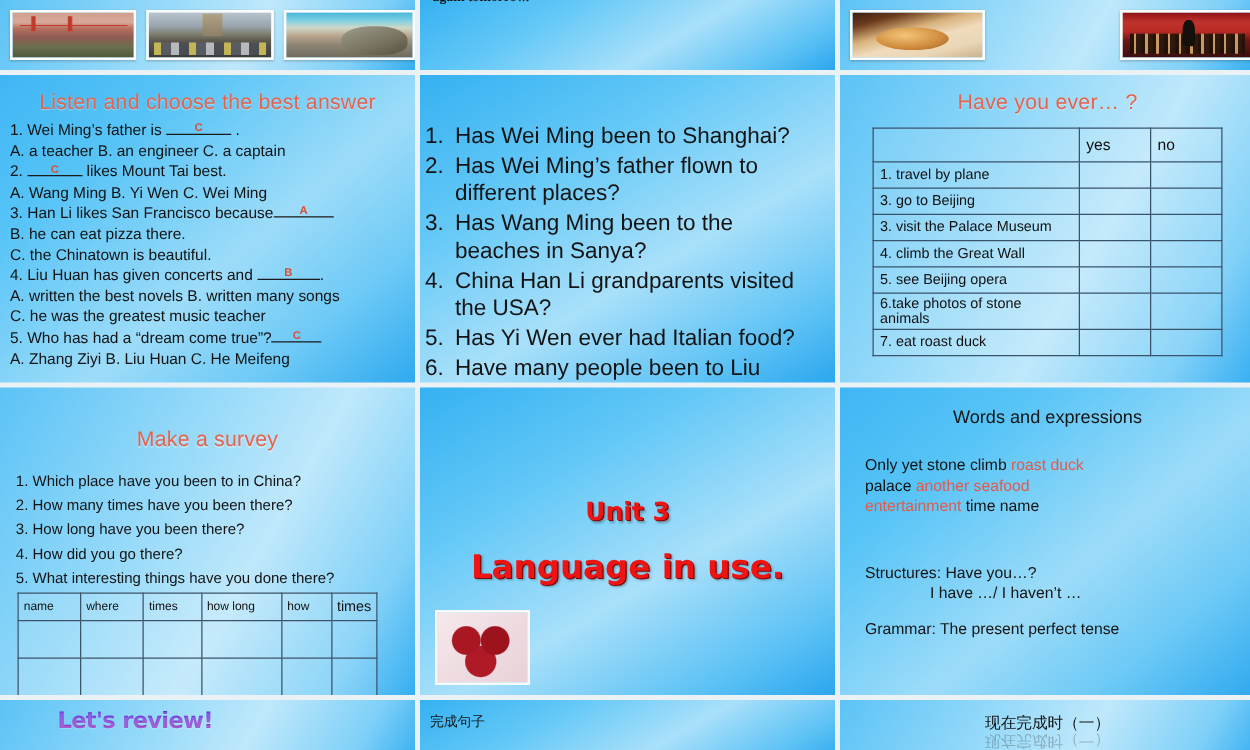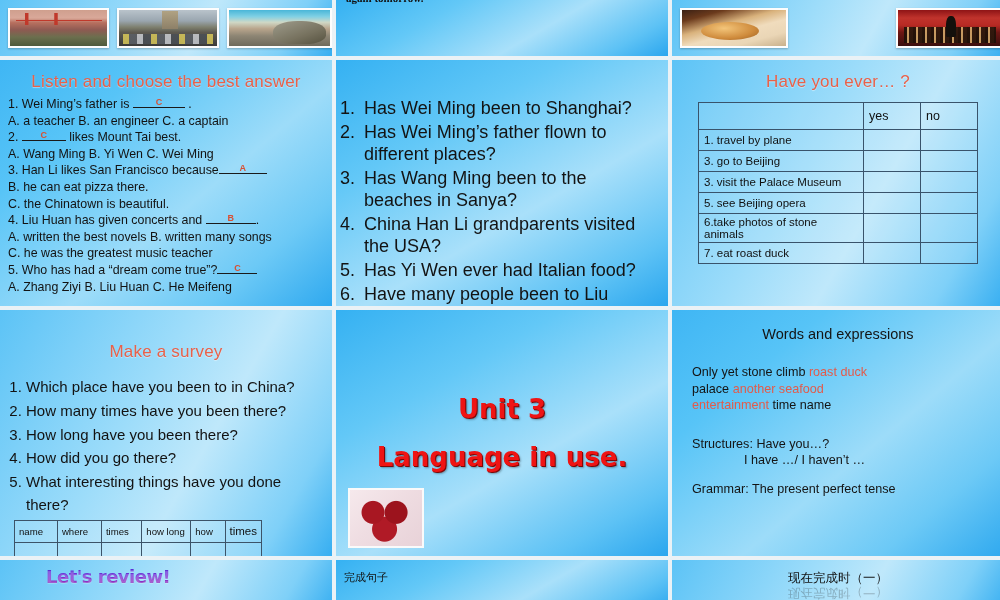--- a/index.html
+++ b/index.html
@@ -111,52 +111,52 @@
   .qlist li{margin-bottom:2px;padding-left:4px;}
   
   .hy-table{
     width:280px;margin:10px auto 0 auto;border-collapse:collapse;
     font-size:11.5px;color:#101010;background:rgba(255,255,255,.10);
   }
   .hy-table td{border:1px solid #39536b;padding:2px 5px;height:16px;}
   .hy-table td.c-yes,.hy-table td.c-no{width:46px;}
   .hy-table tr.head td{height:22px;vertical-align:middle;font-size:12.5px;}
   
-  .slist{margin:0;padding:10px 6px 0 26px;color:#131313;font-size:15px;line-height:1.52;}
+  .slist{margin:0;padding:10px 6px 0 26px;color:#131313;font-size:12px;line-height:1.52;}
   .slist li{margin-bottom:1px;}
   .sv-table{
-    width:248px;margin:3px auto 0 14px;border-collapse:collapse;
+    width:288px;margin:3px auto 0 14px;border-collapse:collapse;
     font-size:9.6px;color:#101010;background:rgba(255,255,255,.12);
   }
   .sv-table td{border:1px solid #3c5368;padding:2px 4px;}
   .sv-table tr.head td{height:17px;}
   .sv-table tr.blankrow td{height:25px;}
   .sv-what{font-size:11.5px;}
   
   .unit-wrap{display:flex;flex-direction:column;align-items:center;justify-content:center;height:100%;}
   .unit-a,.unit-b{
     color:#ef1414;font-weight:bold;font-family:"DejaVu Sans",sans-serif;
     text-shadow:1px 1px 0 #7e0606,2px 2px 2px rgba(0,0,0,.3);
   }
-  .unit-a{font-size:26px;margin-bottom:18px;}
+  .unit-a{font-size:20px;margin-bottom:18px;}
   .unit-b{font-size:26px;}
   .roses{
     position:absolute;left:12px;bottom:8px;width:72px;height:56px;
     border:2px solid #fafafa;
     background:
       radial-gradient(circle at 32% 40%,#a81722 0 11px,transparent 12px),
       radial-gradient(circle at 64% 40%,#9c131d 0 11px,transparent 12px),
       radial-gradient(circle at 48% 70%,#b01a26 0 12px,transparent 13px),
       linear-gradient(135deg,#f6e9ec,#efdde2 45%,#e8d2d8);
   }
   
   .we-title{color:#141414;font-size:14.5px;text-align:center;margin:16px 0 0 0;font-weight:400;}
   .we-body{padding:22px 14px 0 20px;color:#141414;font-size:12.6px;line-height:1.32;}
   .we-red{color:#e35a4a;}
-  .we-struct{margin-top:22px;}
+  .we-struct{margin-top:36px;}
   .we-indent{padding-left:52px;}
   .we-gram{margin-top:12px;}
   
   .bt{position:relative;height:100%;}
   .lets-review{
     position:absolute;left:46px;top:6px;
     font-family:"DejaVu Sans",sans-serif;font-weight:bold;font-size:18px;
     background:linear-gradient(180deg,#4b27d6 0%,#6f2fd6 45%,#8b2bc0 75%,#5a1fae 100%);
     -webkit-background-clip:text;background-clip:text;color:transparent;
     text-shadow:0 1px 1px rgba(255,255,255,.25);letter-spacing:-.5px;
@@ -253,20 +253,25 @@
             <td class="c-yes"></td>
             <td class="c-no"></td>
           </tr>
       <tr>
             <td>3. go to Beijing</td>
             <td class="c-yes"></td>
             <td class="c-no"></td>
           </tr>
       <tr>
             <td>3. visit the Palace Museum</td>
+            <td class="c-yes"></td>
+            <td class="c-no"></td>
+          </tr>
+      <tr>
+            <td>4. climb the Great Wall</td>
             <td class="c-yes"></td>
             <td class="c-no"></td>
           </tr>
       <tr>
             <td>5. see Beijing opera</td>
             <td class="c-yes"></td>
             <td class="c-no"></td>
           </tr>
       <tr>
             <td>6.take photos of stone animals</td>

